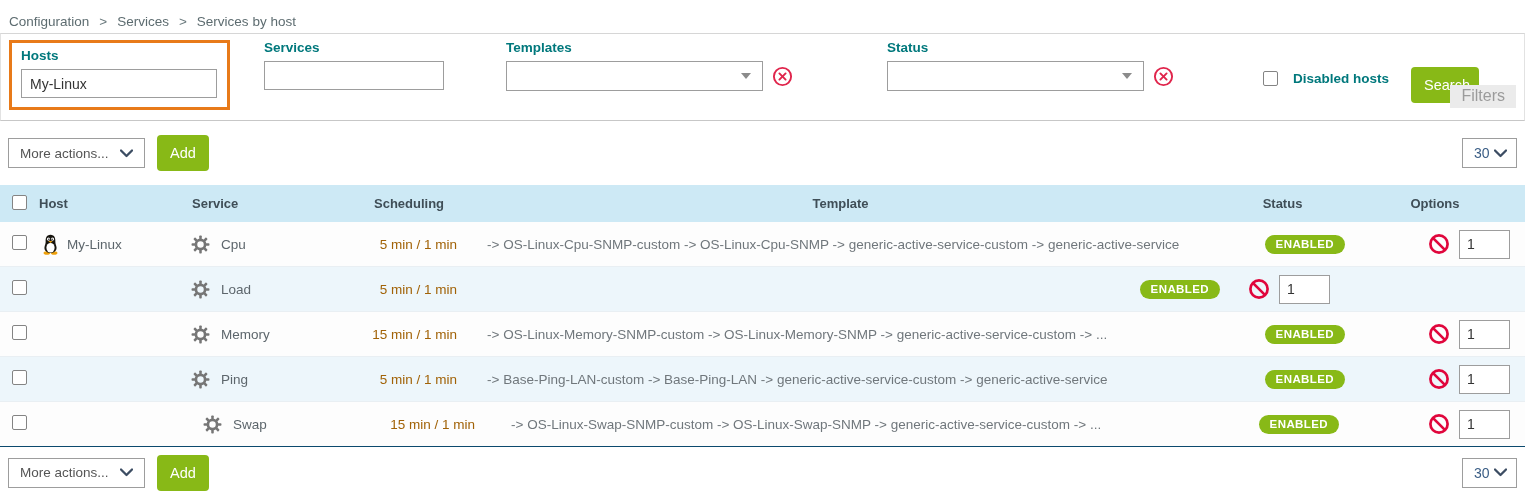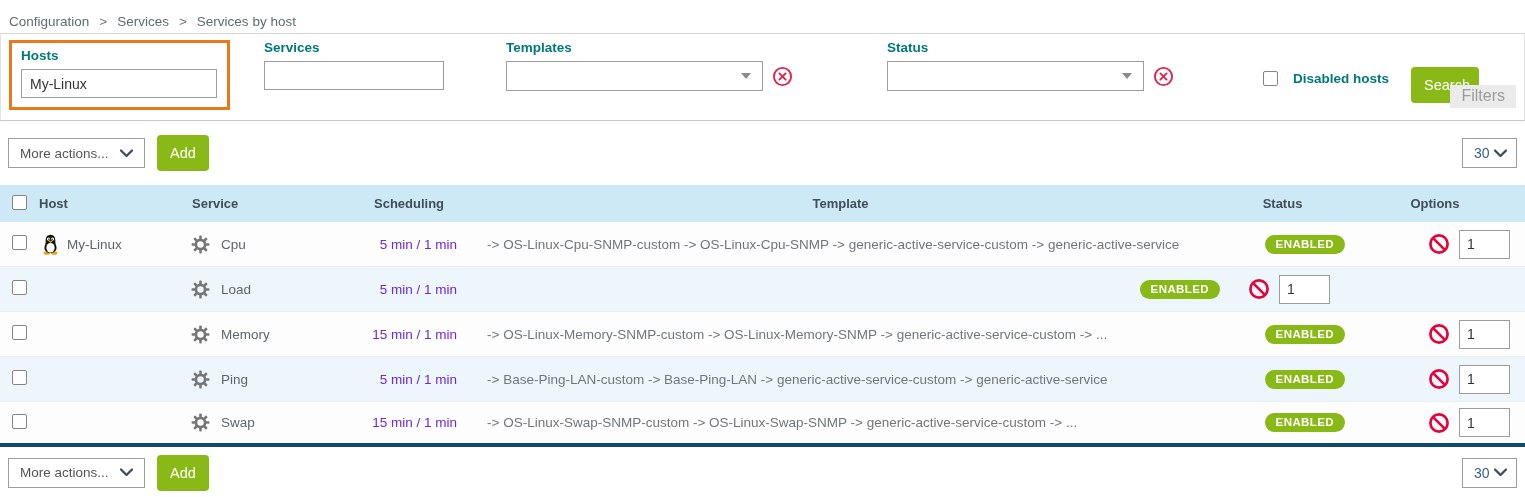--- a/index.html
+++ b/index.html
@@ -43,28 +43,28 @@
   .toolbar { position:relative; height:64px; display:flex; align-items:center; padding:0 8px; gap:12px; }
   .bottom-bar { position:relative; height:51px; display:flex; align-items:center; padding:0 8px; gap:12px; }
   .select-box { width:137px; height:30px; border:1px solid #9d9d9d; background:#fff; display:flex; align-items:center; justify-content:space-between; padding:0 11px; color:#555; font-size:13.5px; cursor:pointer; }
   .pagesize { position:absolute; right:8px; width:55px; height:30px; border:1px solid #9d9d9d; background:#fff; display:flex; align-items:center; justify-content:space-between; padding:0 9px 0 11px; color:#3a5d85; font-size:14px; cursor:pointer; }
 
   
   .grid { display:grid; grid-template-columns:36px 150px 180px 95px 1fr 125px 180px; align-items:center; }
   .thead { height:37px; background:#cde9f5; font-weight:bold; font-size:13px; color:#3f4e57; }
   .trow { height:45px; font-size:13.5px; color:#666; border-bottom:1px solid #e9eff3; background:#fdfdfd; }
   .trow.alt { background:#edf6fb; }
-  .trow.last { border-bottom:4px solid #0c4a6e; }
+  .trow.last { border-bottom:1px solid #0c4a6e;gap:6px; }
   .cell-check { padding-left:12px; }
   .th-host { padding-left:3px; }
   .cell-host { display:flex; align-items:center; gap:7px; padding-left:5px; color:#5d666c; }
   .th-service { padding-left:6px; }
   .cell-service { display:flex; align-items:center; gap:11px; padding-left:5px; color:#5d666c; }
   .th-sched { padding-left:8px; }
-  .cell-sched { text-align:right; padding-right:4px; color:#6d28d9; }
+  .cell-sched { text-align:right; padding-right:4px; color:#a16207; }
   .th-template { text-align:center; }
   .cell-template { padding-left:26px; color:#70777c; white-space:nowrap; overflow:hidden; }
   .th-status { text-align:center; }
   .cell-status { text-align:right; }
   .badge { display:inline-block; background:#88b917; color:#fff; font-weight:bold; font-size:11.5px; padding:3px 11px 4px; border-radius:11px; letter-spacing:.4px; }
   .th-options { text-align:center; }
   .cell-options { display:flex; align-items:center; justify-content:flex-end; gap:9px; padding-right:15px; }
   .opt-input { width:51px; height:29px; border:1px solid #9d9d9d; padding:0 0 0 7px; font-size:14px; color:#333; font-family:"Liberation Sans",sans-serif; outline:none; }
   .icon { display:inline-flex; align-items:center; justify-content:center; }
 </style>

